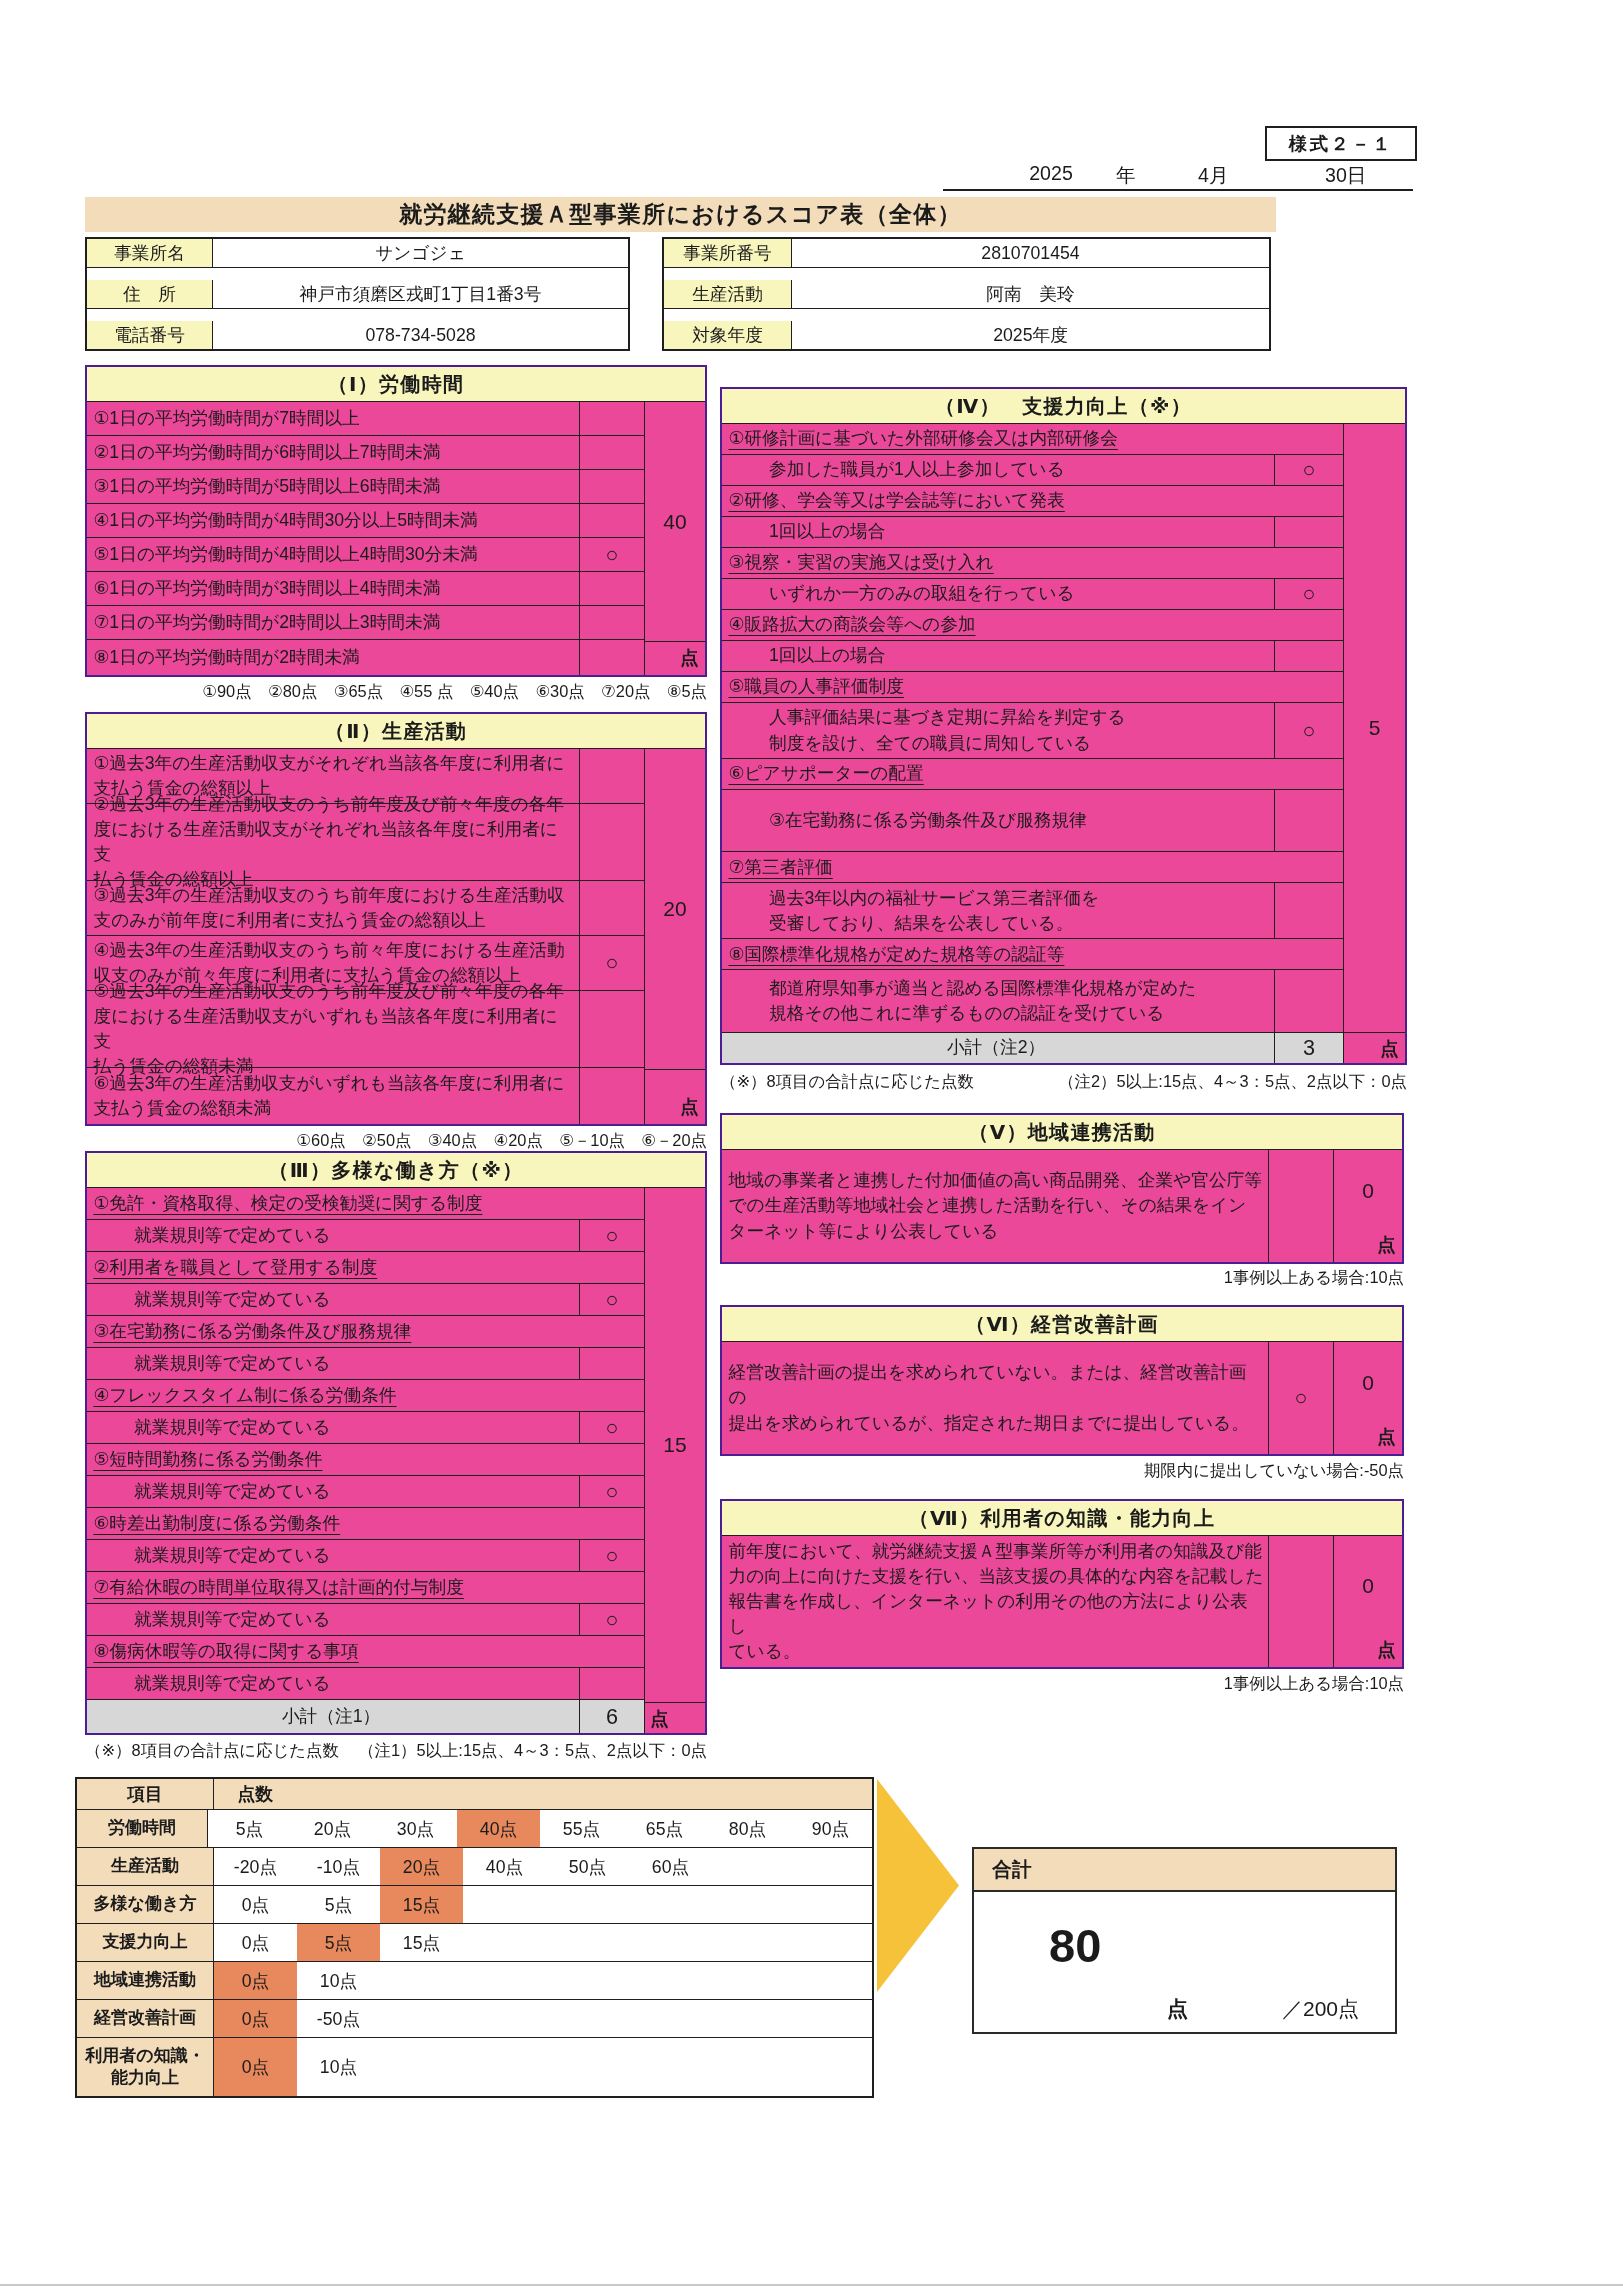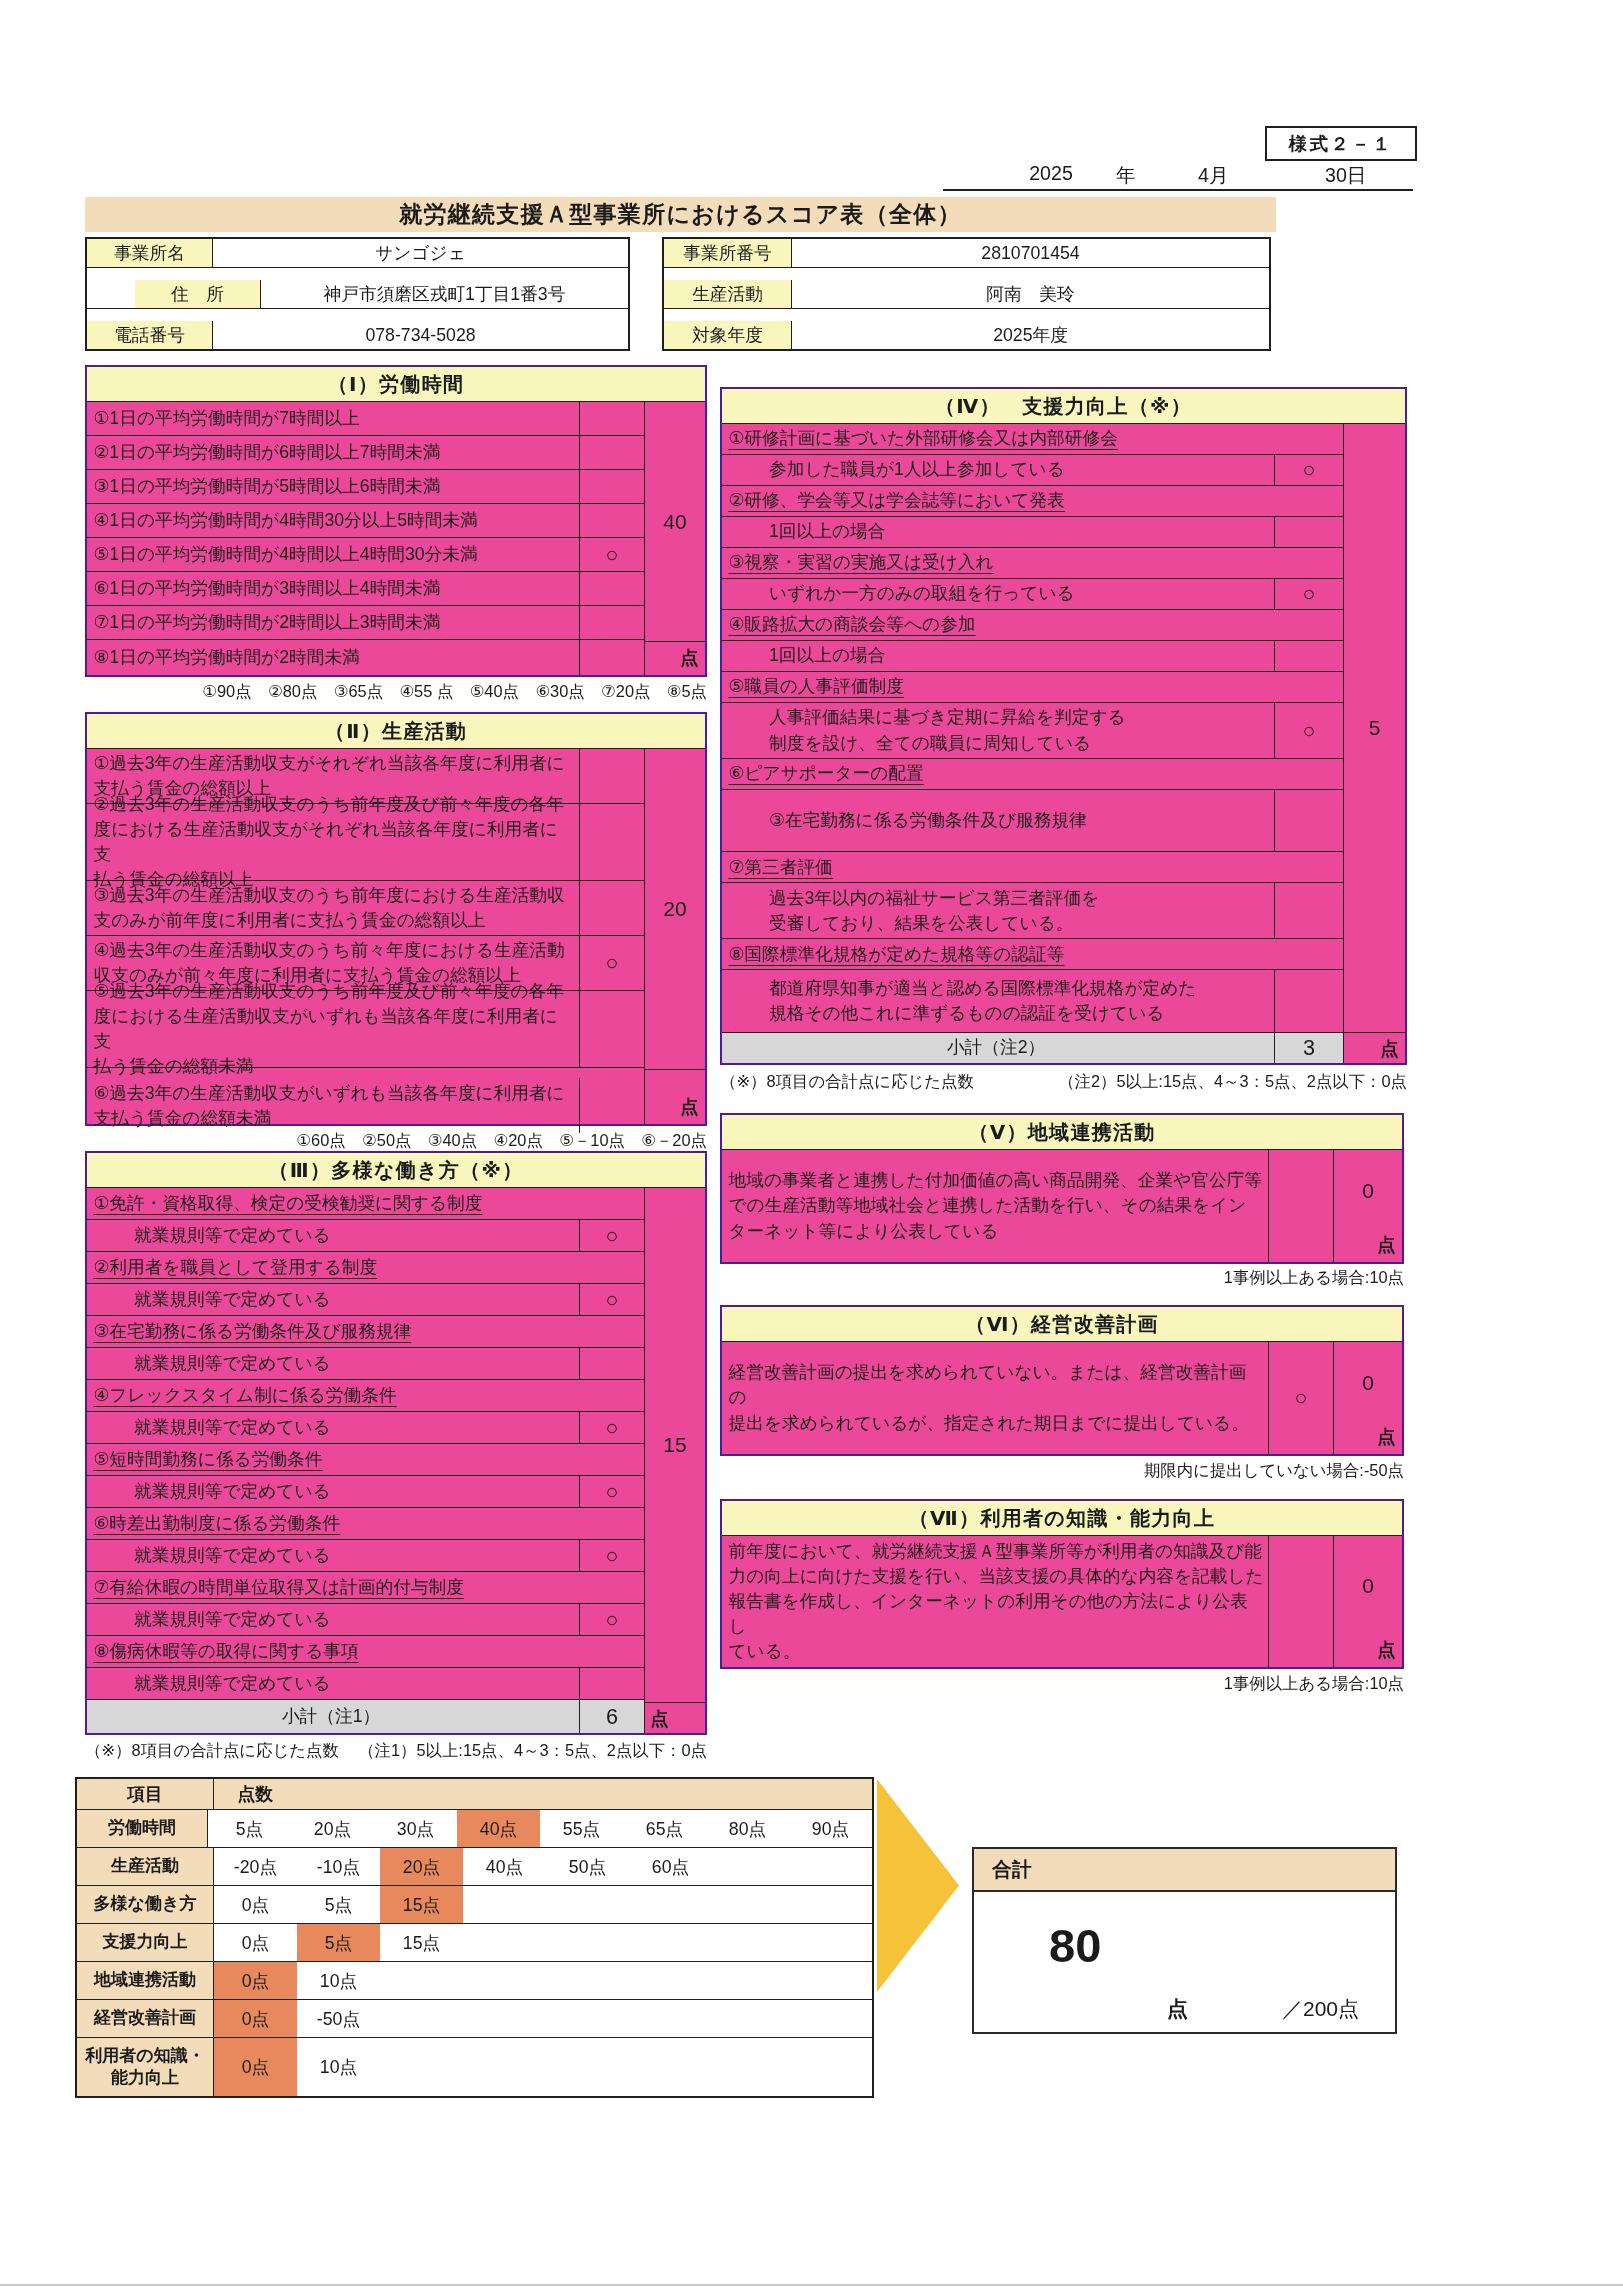--- a/index.html
+++ b/index.html
@@ -71,21 +71,21 @@
   <div class="abs" style="left:85px;top:197px;width:1191px;height:35px;background:#f3dcba;display:flex;align-items:center;justify-content:center;">
     <span style="font-size:23px;font-weight:bold;letter-spacing:1.3px;">就労継続支援Ａ型事業所におけるスコア表（全体）</span>
   </div>
 
   <div class="itable" style="left:85px;top:237px;width:545px;height:114px;">
     <div class="itrow">
       <div class="ilabel" style="width:126px;">事業所名</div>
       <div class="ival">サンゴジェ</div>
     </div>
     <div class="itrow">
-      <div class="ilabel" style="width:126px;margin-left:48px;">住　所</div>
+      <div class="ilabel" style="width:126px;">住　所</div>
       <div class="ival">神戸市須磨区戎町1丁目1番3号</div>
     </div>
     <div class="itrow">
       <div class="ilabel" style="width:126px;">電話番号</div>
       <div class="ival">078-734-5028</div>
     </div>
   </div>
 
   <div class="itable" style="left:662px;top:237px;width:609px;height:114px;">
     <div class="itrow">
@@ -171,21 +171,21 @@
             <div class="t">④過去3年の生産活動収支のうち前々年度における生産活動
 収支のみが前々年度に利用者に支払う賃金の総額以上</div>
             <div class="chk">○</div>
           </div>
         <div class="irow" style="height:77px;">
             <div class="t">⑤過去3年の生産活動収支のうち前年度及び前々年度の各年
 度における生産活動収支がいずれも当該各年度に利用者に支
 払う賃金の総額未満</div>
             <div class="chk"></div>
           </div>
-        <div class="irow" style="flex:1;margin-top:10px;">
+        <div class="irow" style="flex:1;">
             <div class="t">⑥過去3年の生産活動収支がいずれも当該各年度に利用者に
 支払う賃金の総額未満</div>
             <div class="chk"></div>
           </div>
       </div>
       <div class="scol">
         <div class="sval">20</div>
         <div class="sunit btop" style="height:55px;">点</div>
       </div>
     </div>

